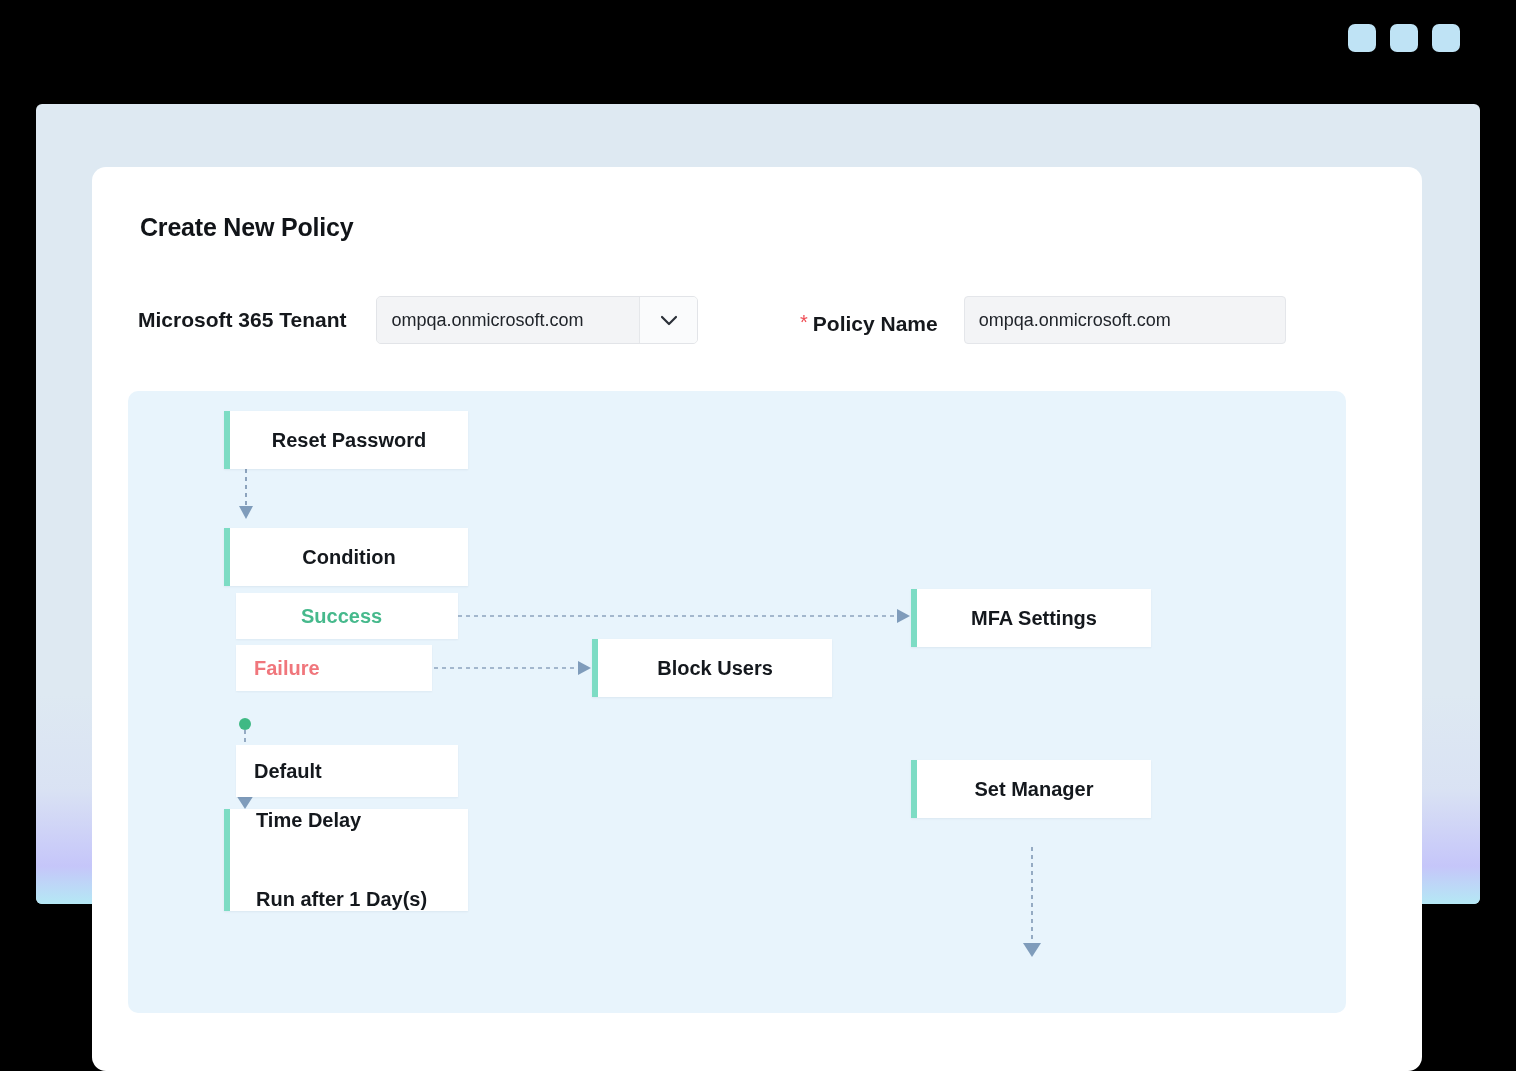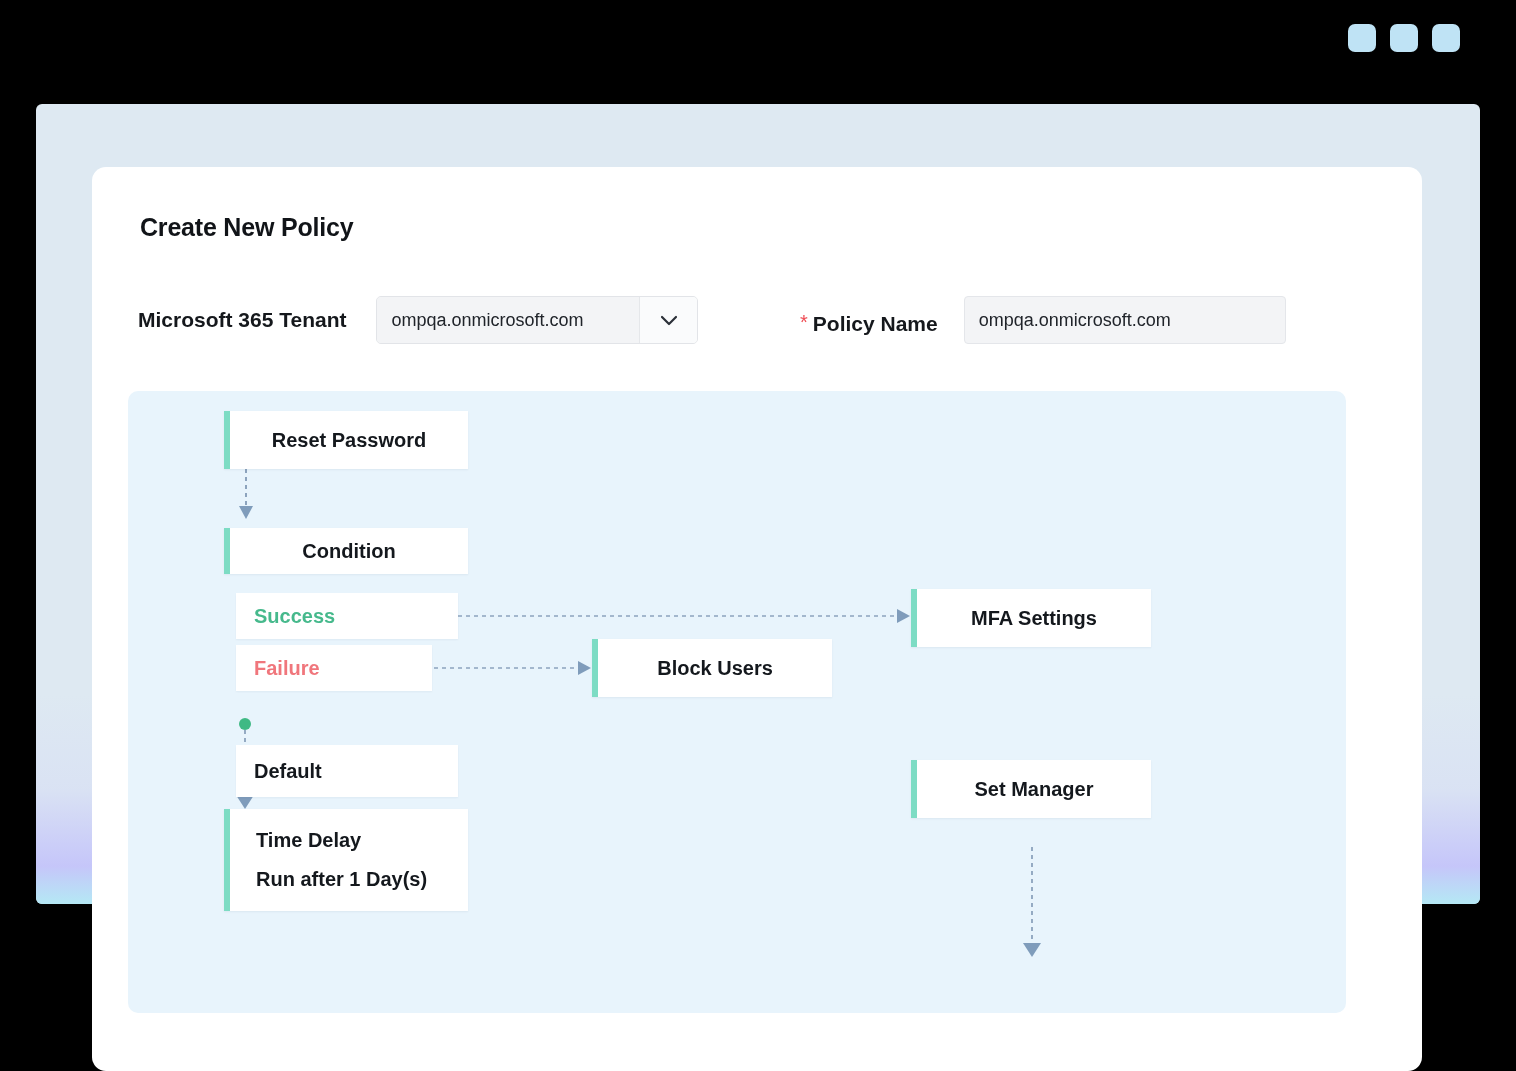--- a/index.html
+++ b/index.html
@@ -205,29 +205,29 @@
     display: flex;
     align-items: center;
     padding-left: 18px;
     box-shadow: 0 1px 2px rgba(20,40,70,0.05);
   }
   .branch-label {
     font-size: 20px;
     font-weight: 600;
     white-space: nowrap;
   }
-  .branch-success .branch-label { color: #46b98c; }
+  .branch-success .branch-label { color: #46b98c; margin-left: 47px; }
   .branch-failure .branch-label { color: #f0767c; }
   .branch-default .branch-label { color: #14181d; }
 
   
   #node-timedelay .node-body {
     flex-direction: column;
     align-items: flex-start;
-    justify-content: center;
+    justify-content: space-between;
     padding-left: 26px;
     gap: 16px;
   }
 
   
   #connectors {
     position: absolute;
     left: 0; top: 0;
     width: 1218px; height: 622px;
     pointer-events: none;
@@ -300,21 +300,21 @@
         <polygon points="895,552 913,552 904,566" fill="#7f9cbb"></polygon>
       </svg>
 
       <div class="node" id="node-reset" style="left:96px; top:20px; width:244px; height:58px;">
         <div class="node-accent"></div>
         <div class="node-body">
           <span class="node-label">Reset Password</span>
         </div>
       </div>
 
-      <div class="node" id="node-condition" style="left:96px; top:137px; width:244px; height:46px;">
+      <div class="node" id="node-condition" style="left:96px; top:137px; width:244px; height:58px;">
         <div class="node-accent"></div>
         <div class="node-body">
           <span class="node-label">Condition</span>
         </div>
       </div>
 
       <div class="branch-row branch-success" style="left:108px; top:202px; width:222px; height:46px;">
         <span class="branch-label">Success</span>
       </div>
 

